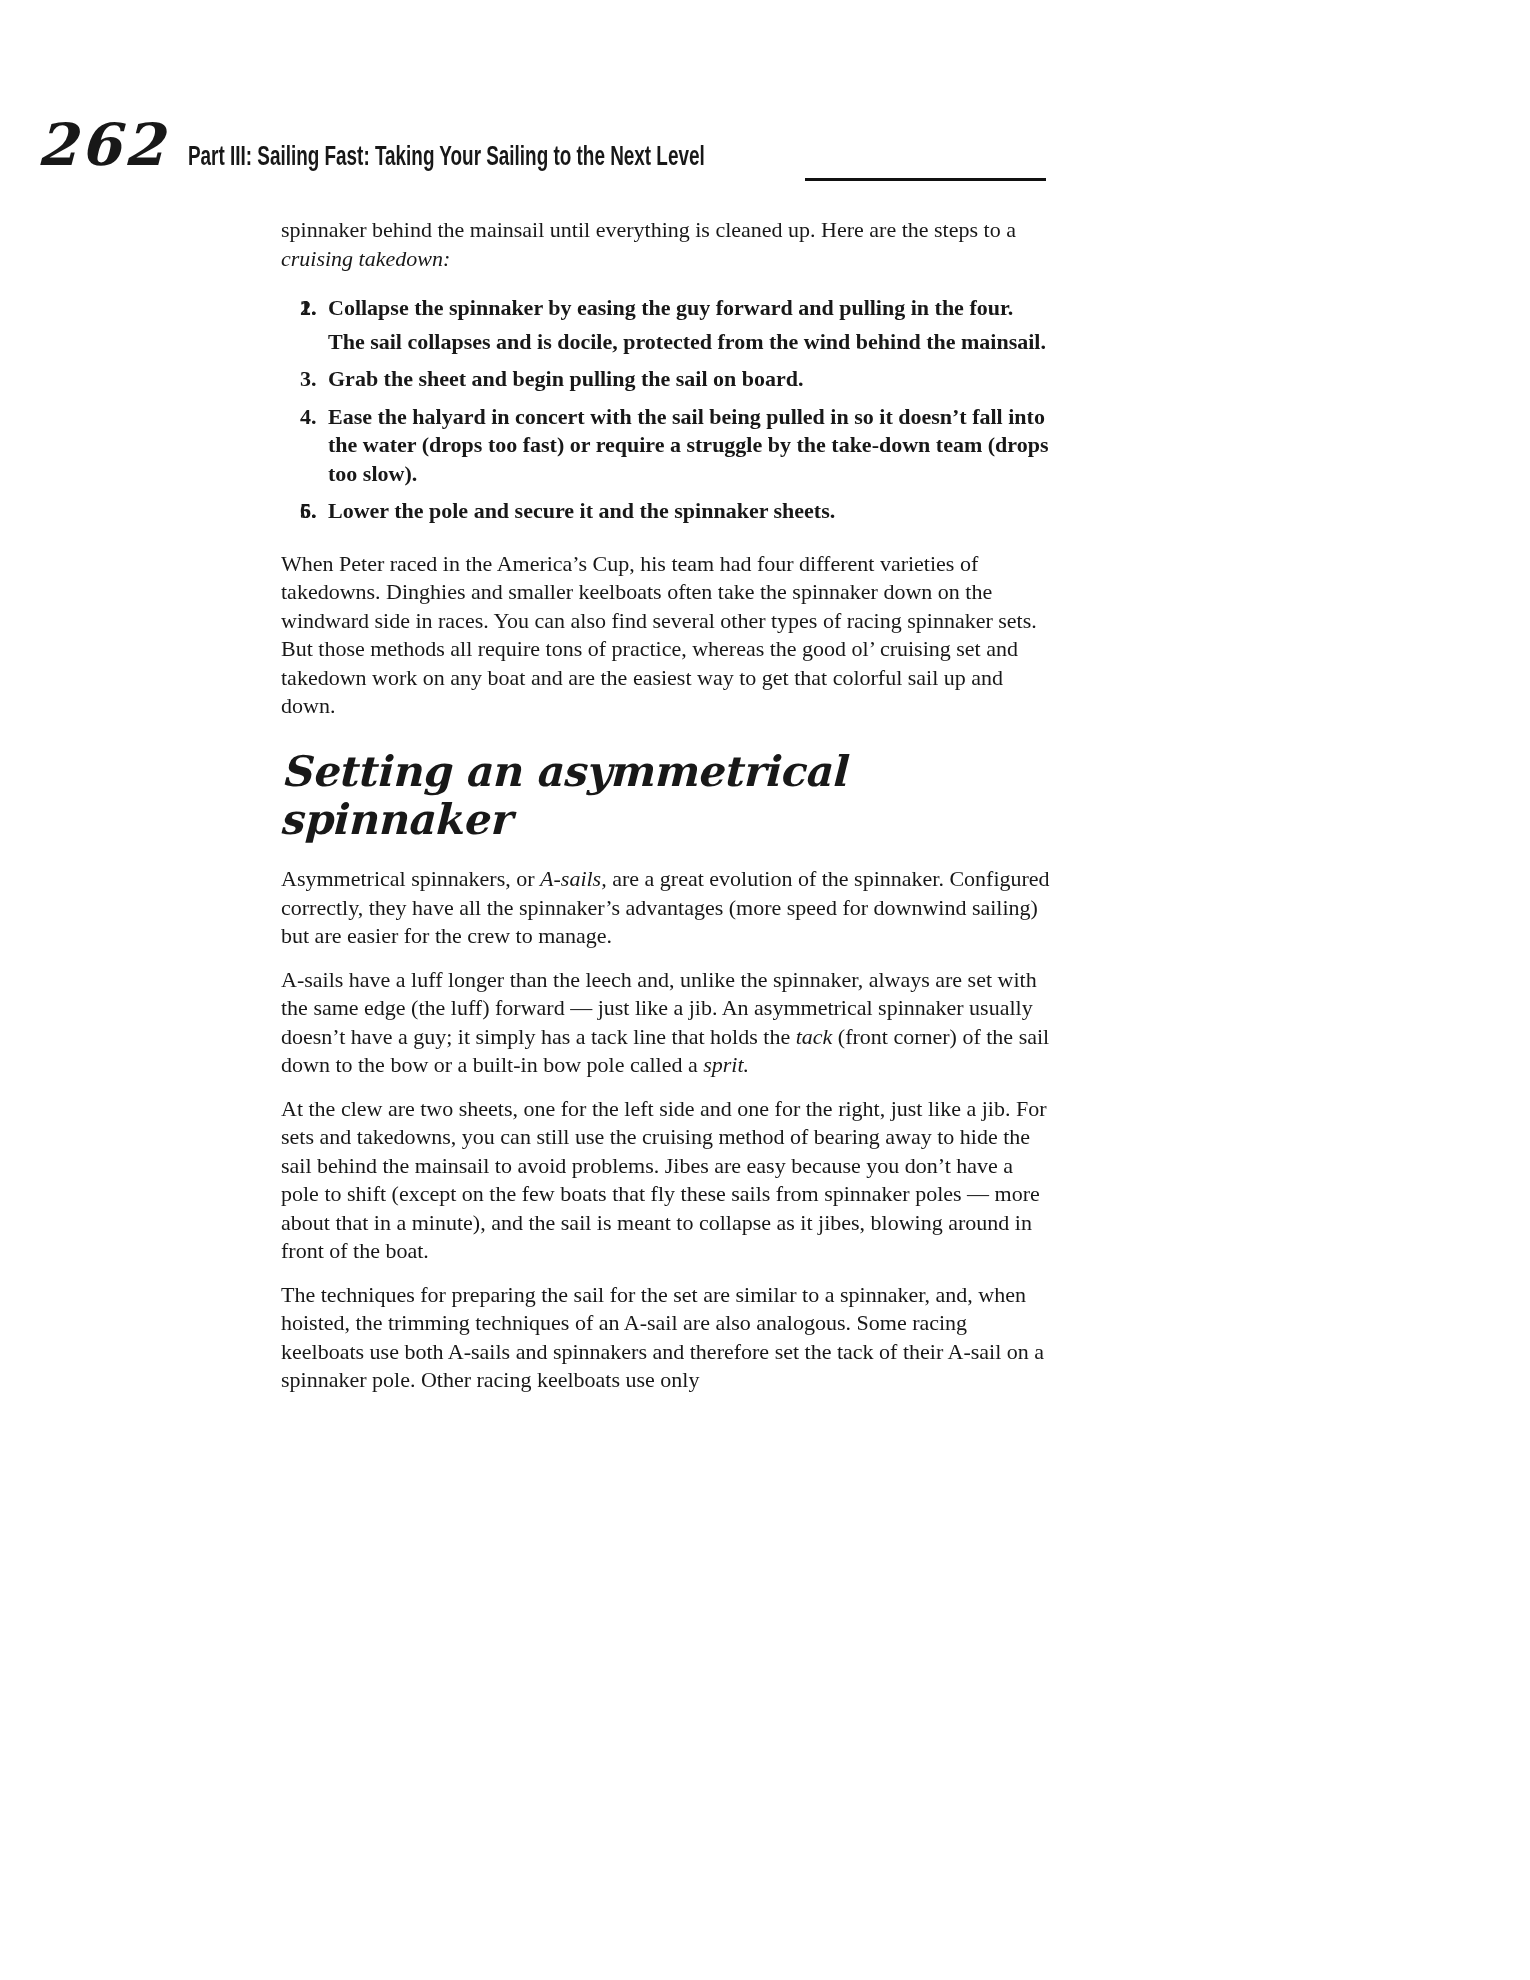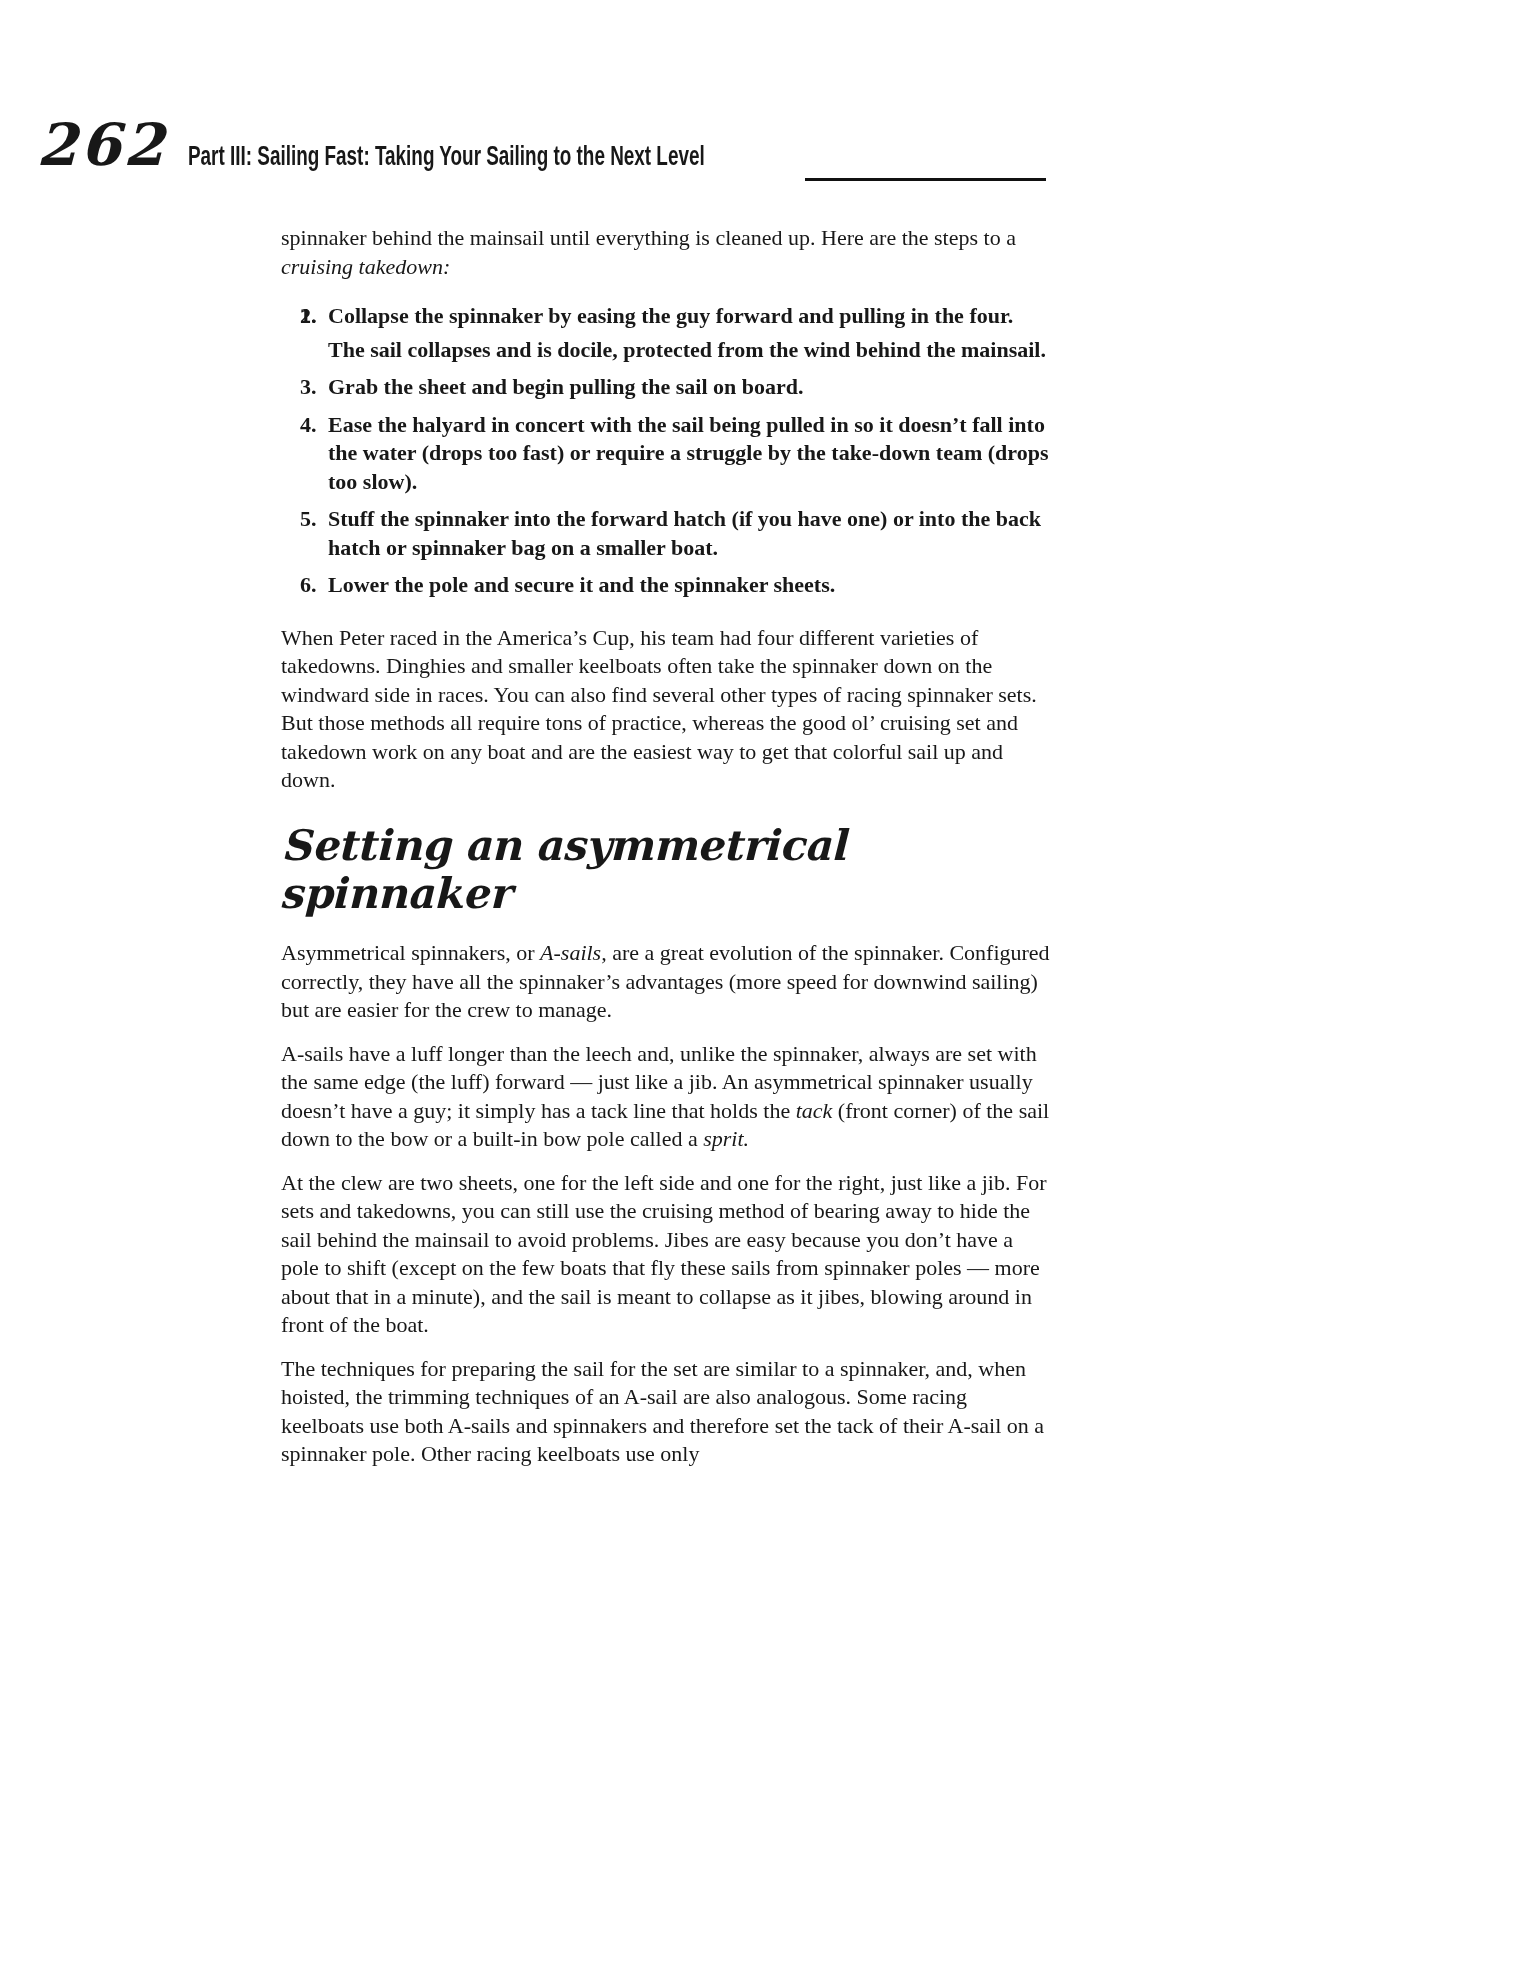--- a/index.html
+++ b/index.html
@@ -46,21 +46,21 @@
     top: 62px;
     left: 763px;
     right: 0;
     border-top: 3px solid #111111;
   }
 
   
   .content {
     position: absolute;
     left: 281px;
-    top: 224px;
+    top: 216px;
     width: 772px;
     font-size: 22px;
     line-height: 28.5px;
   }
   .body-p { margin: 0 0 15px 0; }
   .it { font-style: italic; }
 
   .steps { list-style: none; margin: 21px 0 24px 0; padding: 0; }
   .step {
     position: relative;
@@ -96,21 +96,21 @@
 
   <main class="content">
 
     <p class="body-p"><span>spinnaker behind the mainsail until everything is cleaned up. Here are the steps to a </span><span class="it">cruising takedown:</span></p>
 
     <ol class="steps">
         <li class="step"><span class="step-num">1.</span></li>
         <li class="step"><span class="step-num">2.</span><span>Collapse the spinnaker by easing the guy forward and pulling in the four.</span><p class="step-note">The sail collapses and is docile, protected from the wind behind the mainsail.</p></li>
         <li class="step"><span class="step-num">3.</span><span>Grab the sheet and begin pulling the sail on board.</span></li>
         <li class="step"><span class="step-num">4.</span><span>Ease the halyard in concert with the sail being pulled in so it doesn’t fall into the water (drops too fast) or require a struggle by the take-down team (drops too slow).</span></li>
-        <li class="step"><span class="step-num">5.</span><span>Stuff the spinnaker into the forward hatch (if you have one) or into the back hatch or spinnaker bag on a smaller boat.</span></li>
+        <li class="step"><span class="step-num">5.</span></li>
         <li class="step"><span class="step-num">6.</span><span>Lower the pole and secure it and the spinnaker sheets.</span></li>
       </ol>
 
     <p class="body-p">When Peter raced in the America’s Cup, his team had four different varieties of takedowns. Dinghies and smaller keelboats often take the spinnaker down on the windward side in races. You can also find several other types of racing spinnaker sets. But those methods all require tons of practice, whereas the good ol’ cruising set and takedown work on any boat and are the easiest way to get that colorful sail up and down.</p>
 
     <h2 class="section-heading">Setting an asymmetrical spinnaker</h2>
 
     <p class="body-p"><span>Asymmetrical spinnakers, or </span><span class="it">A-sails,</span><span> are a great evolution of the spinnaker. Configured correctly, they have all the spinnaker’s advantages (more speed for downwind sailing) but are easier for the crew to manage.</span></p>
 
     <p class="body-p"><span>A-sails have a luff longer than the leech and, unlike the spinnaker, always are set with the same edge (the luff) forward — just like a jib. An asymmetrical spinnaker usually doesn’t have a guy; it simply has a tack line that holds the </span><span class="it">tack</span><span> (front corner) of the sail down to the bow or a built-in bow pole called a </span><span class="it">sprit.</span></p>

